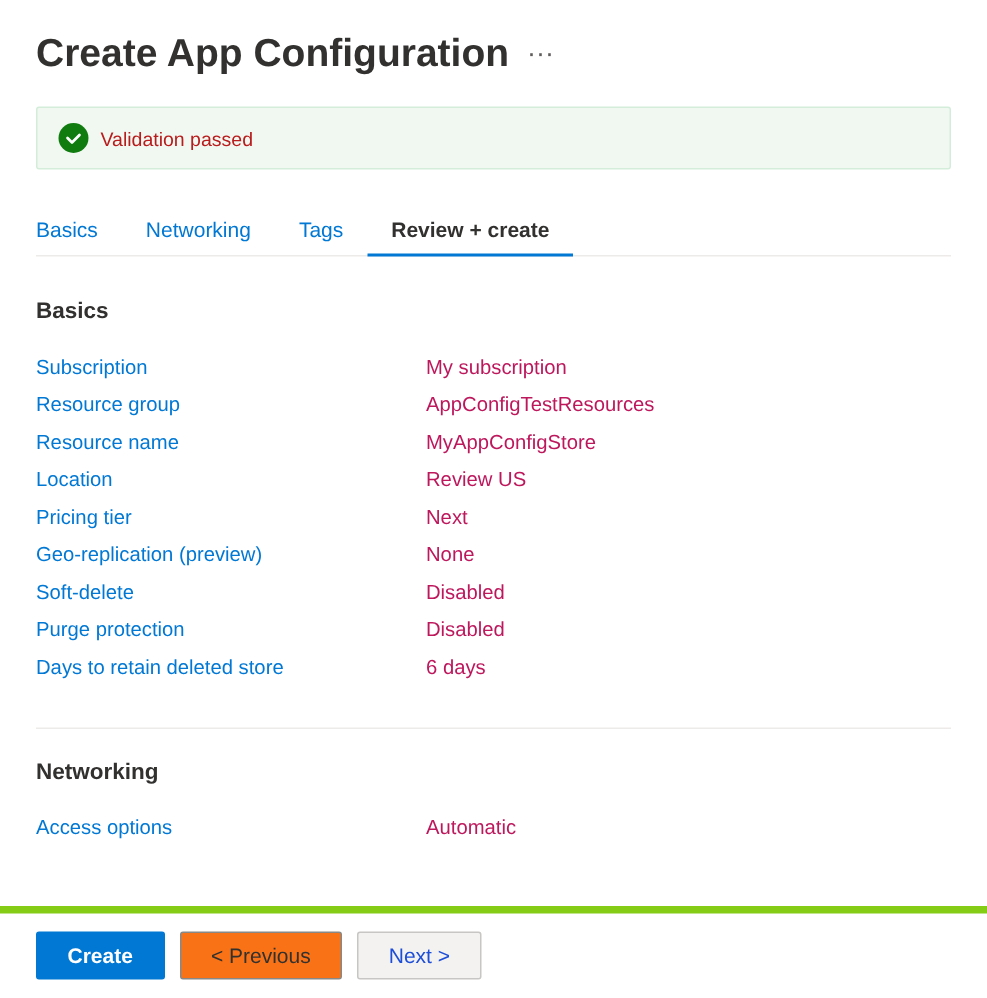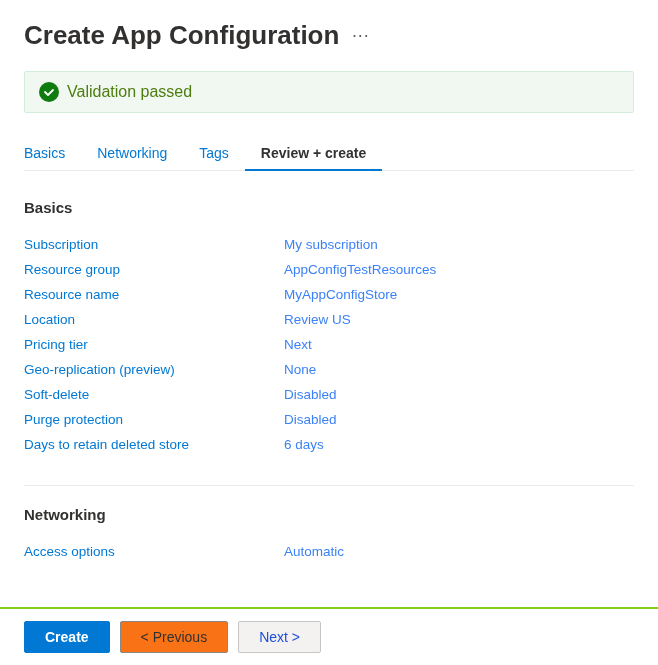--- a/index.html
+++ b/index.html
@@ -56,22 +56,22 @@
       justify-content: center;
       flex-shrink: 0;
     }
 
     .validation-icon svg {
       width: 12px;
       height: 12px;
     }
 
     .validation-text {
-      font-size: 16px;
-      color: #4d7c0f;
+      font-size: 13px;
+      color: #b91c1c;
     }
 
     .tabs-bar {
       display: flex;
       gap: 0;
       border-bottom: 1px solid #edebe9;
       margin-bottom: 28px;
     }
 
     .tab {
@@ -113,37 +113,37 @@
     }
 
     .details-label {
       color: #0078d4;
       font-size: 13.5px;
       width: 260px;
       flex-shrink: 0;
     }
 
     .details-value {
-      color: #3b82f6;
+      color: #be185d;
       font-size: 13.5px;
     }
 
     .divider {
       border: none;
       border-top: 1px solid #edebe9;
       margin: 4px 0 20px 0;
     }
 
     .footer {
       position: fixed;
       bottom: 0;
       left: 0;
       width: 658px;
       background: #fff;
-      border-top: 2px solid #84cc16;
+      border-top: 5px solid #84cc16;
       padding: 12px 24px;
       display: flex;
       gap: 10px;
       align-items: center;
       margin-top: 40px;
     }
 
     .btn-create {
       background: #0078d4;
       color: #fff;

